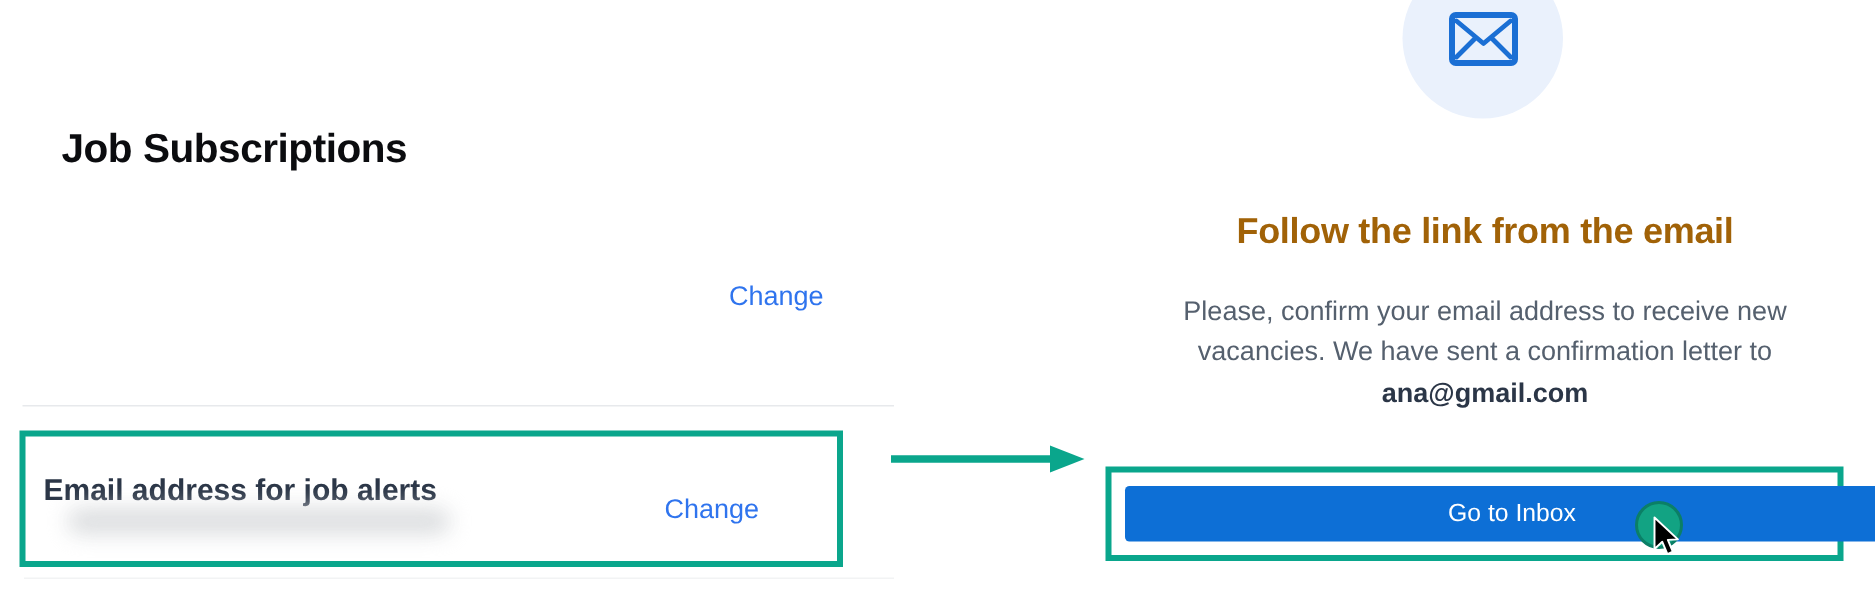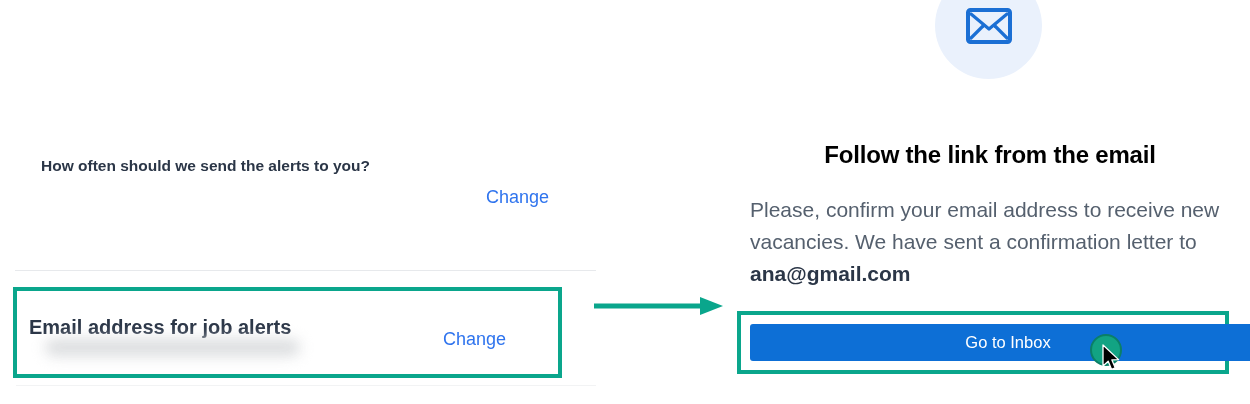--- a/index.html
+++ b/index.html
@@ -159,30 +159,31 @@
   }
 
   #confirm-heading {
     position: absolute;
     left: 0;
     top: 141px;
     width: 520px;
     text-align: center;
     font-size: 24px;
     font-weight: bold;
-    color: #000000;
+    color: #a16207;
     letter-spacing: -0.2px;
   }
 
   #confirm-body {
     position: absolute;
     left: 20px;
     top: 194px;
     width: 480px;
-    font-size: 21px;
+    text-align: center;
+    font-size: 18px;
     color: #55606e;
     line-height: 1.52;
   }
   #confirm-email {
     font-weight: bold;
     color: #2b3647;
   }
 
   #button-highlight {
     position: absolute;
@@ -227,23 +228,23 @@
     top: 344px;
     width: 20px;
     height: 30px;
   }
 </style>
 </head>
 <body>
 
 <div id="left-panel">
 
+  <div id="page-title">Job Subscriptions</div>
 
   <div id="frequency-row">
-    <div id="frequency-label" class="row-label">How often should we send the alerts to you?</div>
     <div id="frequency-change" class="change-link">Change</div>
   </div>
 
   <div id="divider"></div>
 
   <div id="email-highlight">
     <div id="email-label" class="row-label">Email address for job alerts</div>
     <div id="email-value-blur"></div>
     <div id="email-change" class="change-link">Change</div>
   </div>

